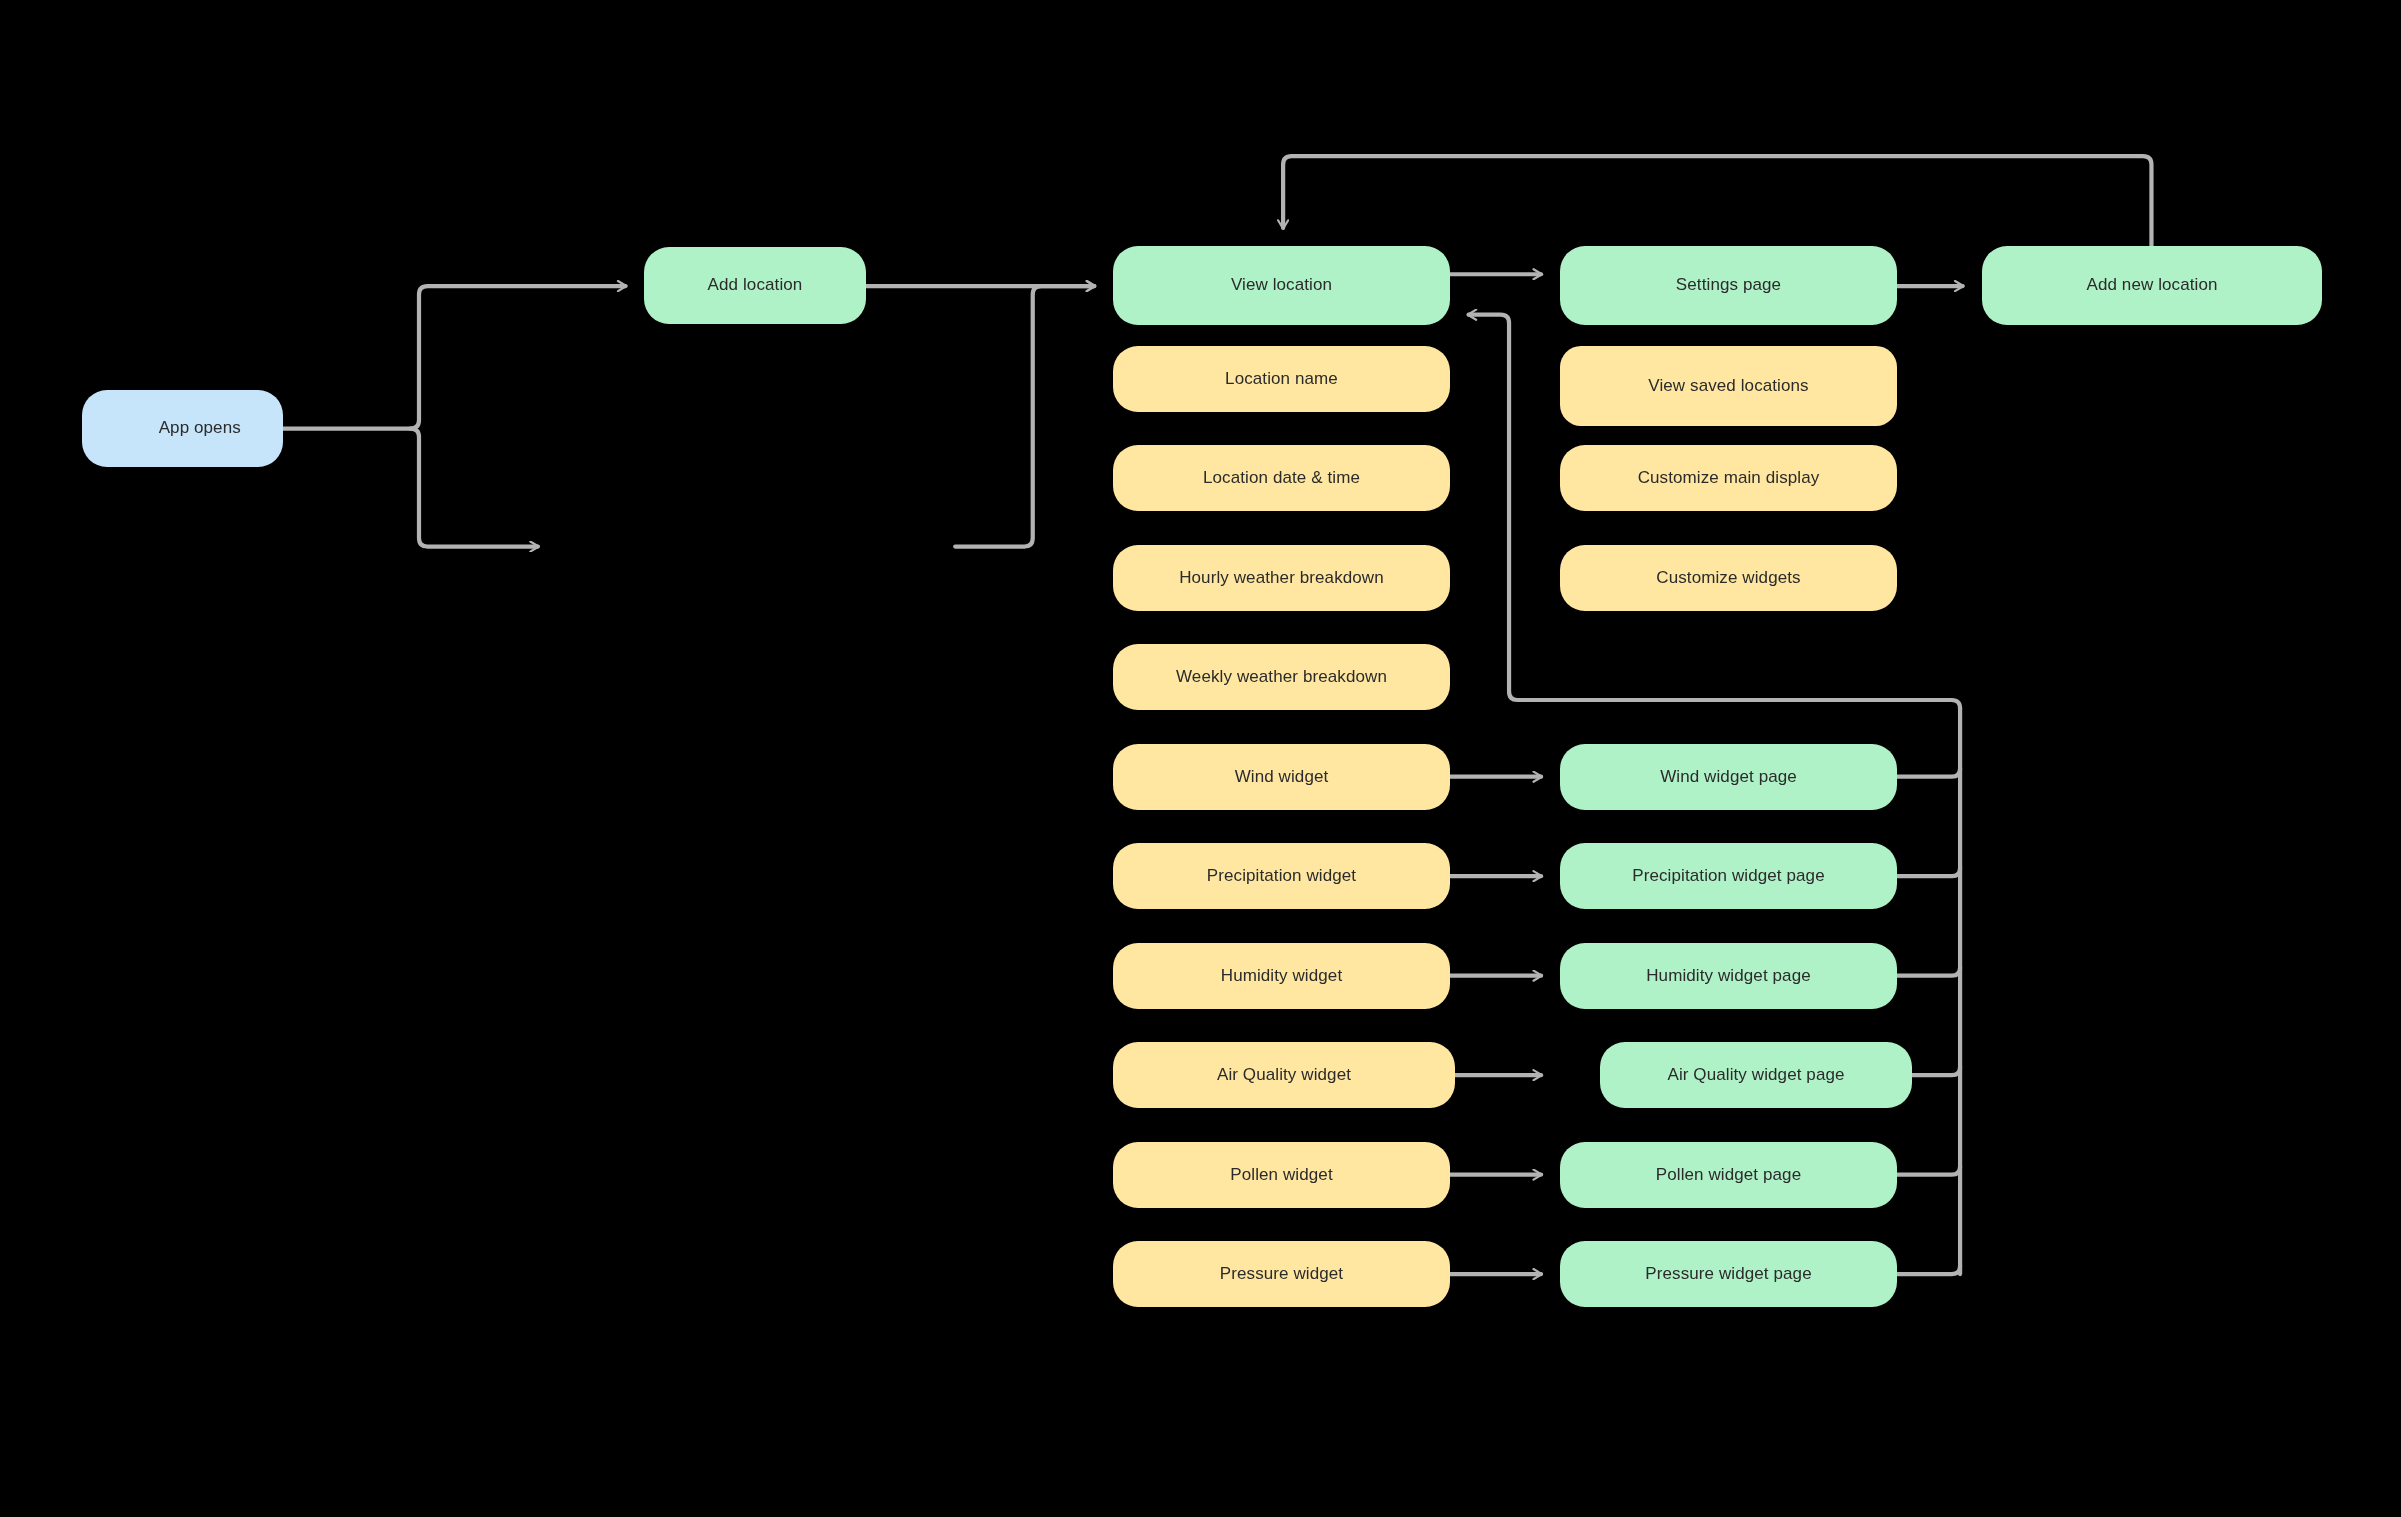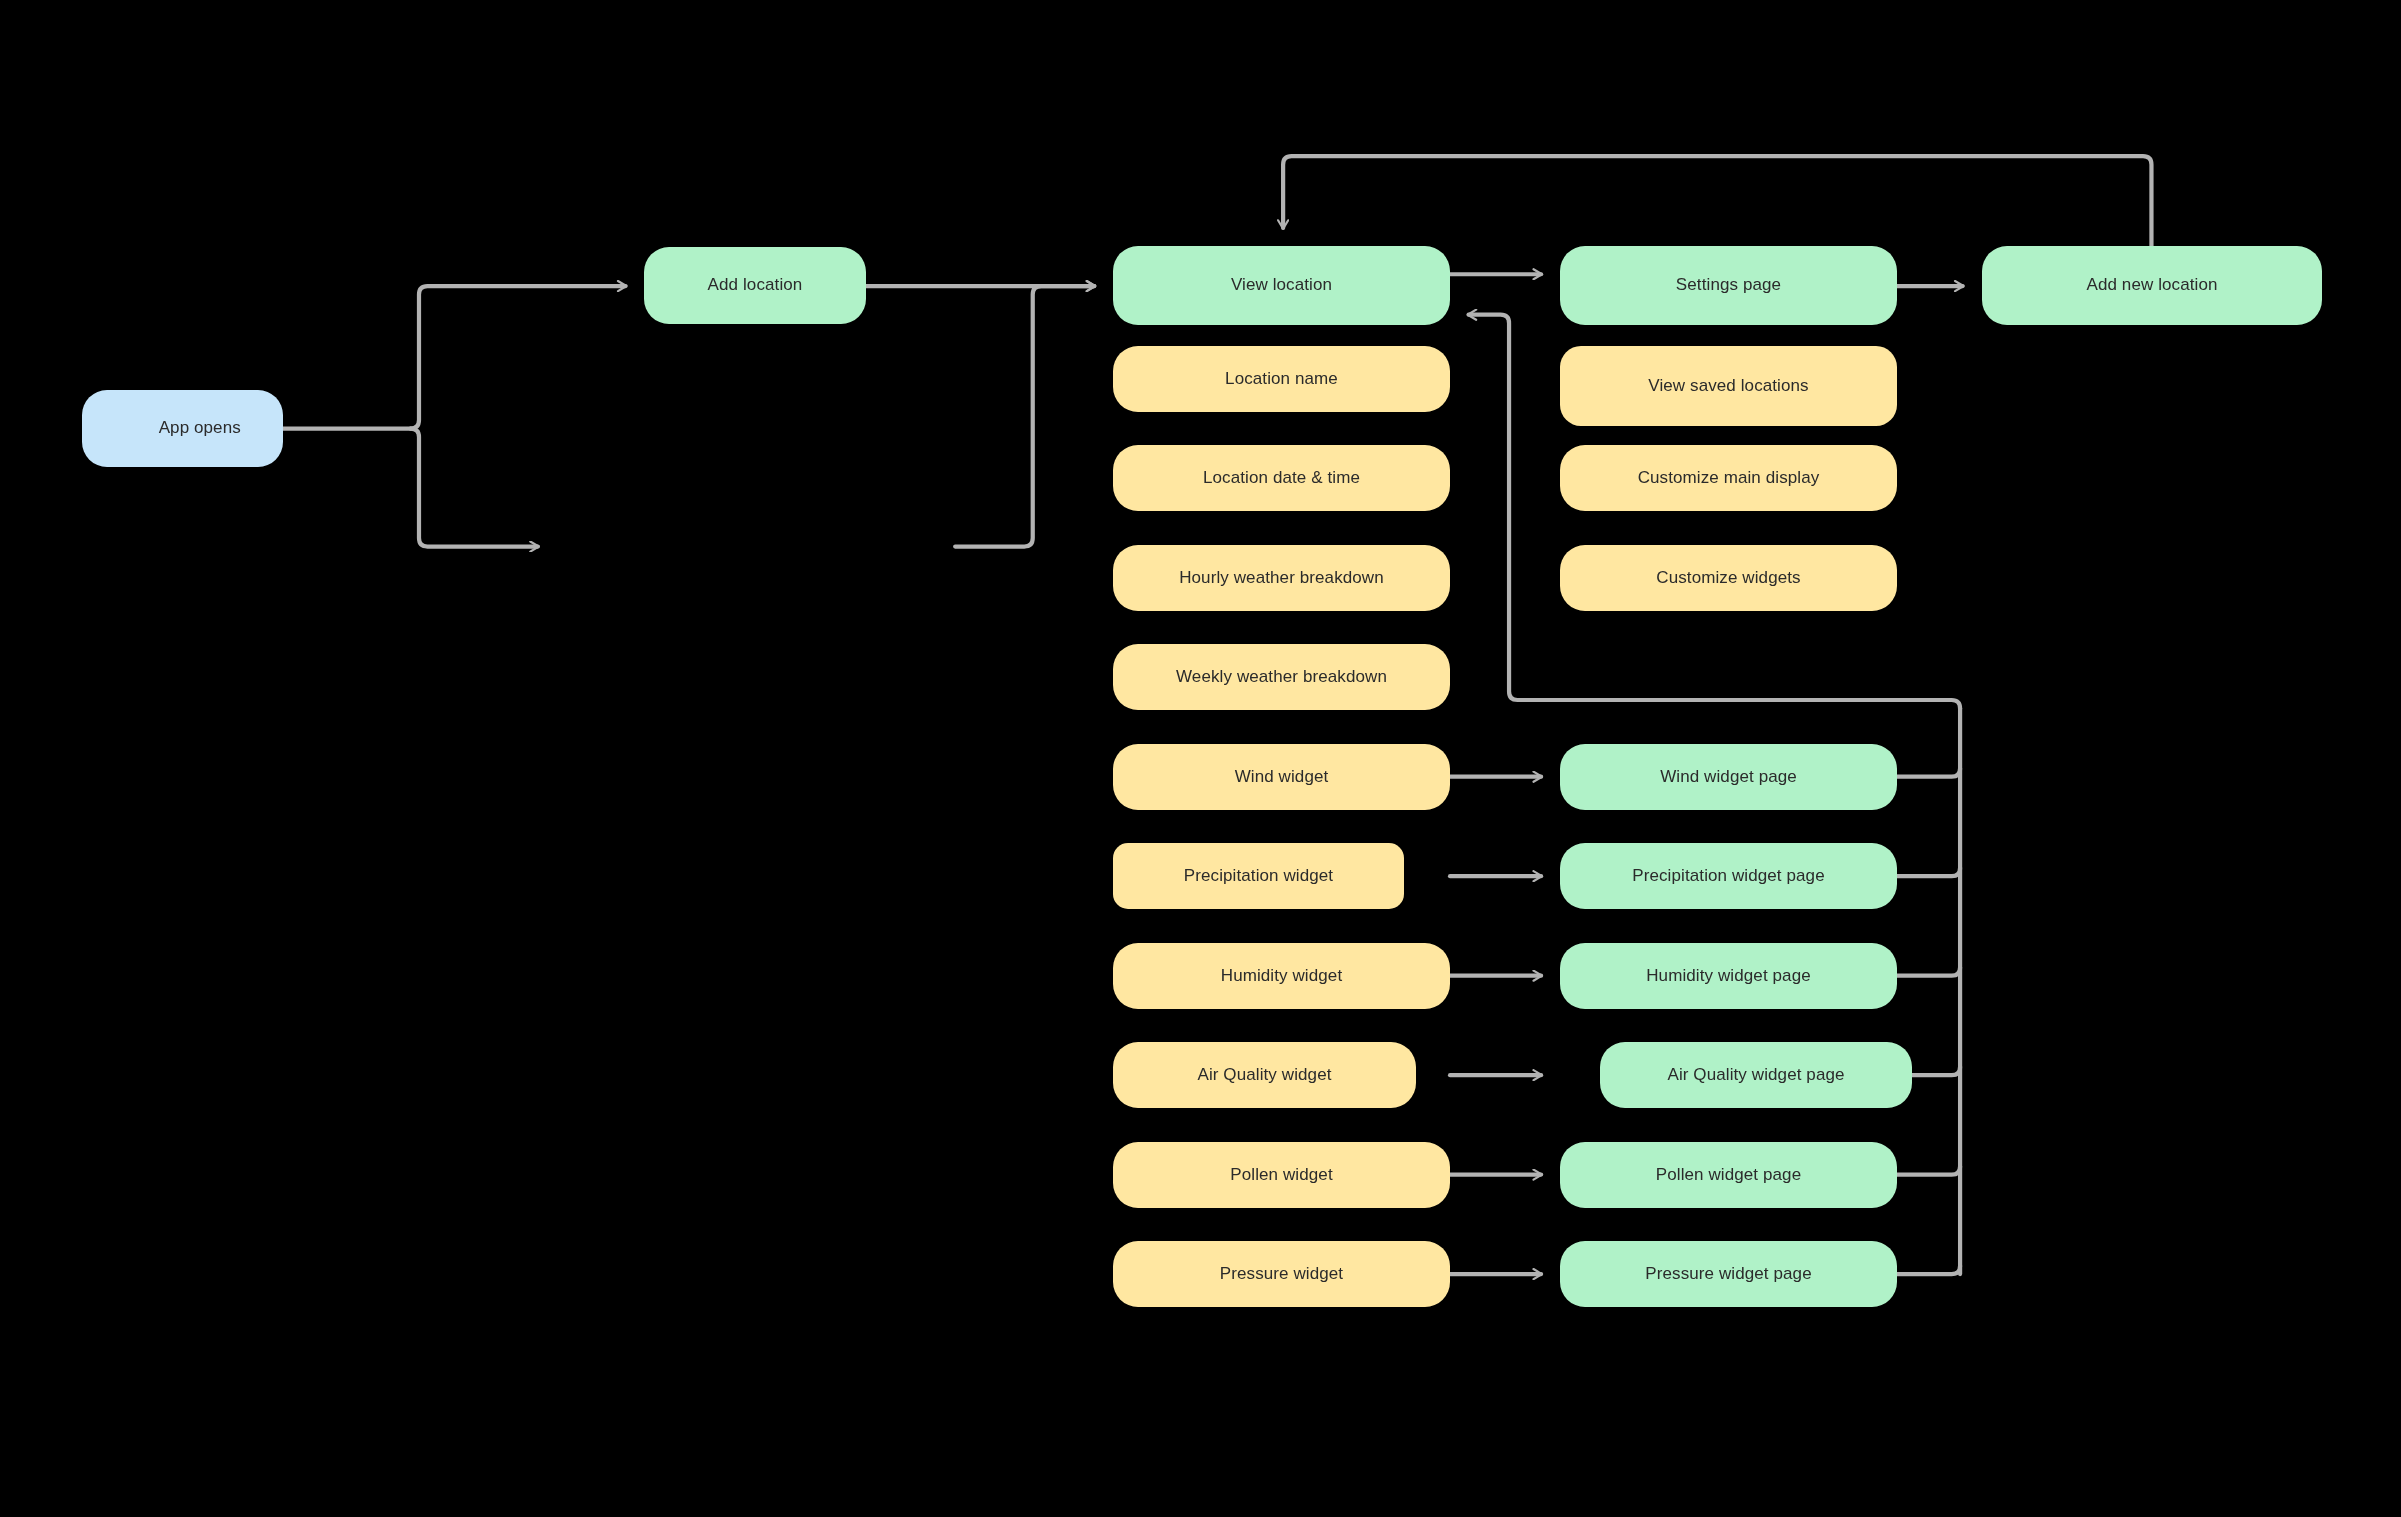--- a/index.html
+++ b/index.html
@@ -120,29 +120,29 @@
   </div>
 
   <div class="node detail" style="left:1113px; top:644px; width:337px; height:66px;">
     <span>Weekly weather breakdown</span>
   </div>
 
   <div class="node detail" style="left:1113px; top:744px; width:337px; height:66px;">
     <span>Wind widget</span>
   </div>
 
-  <div class="node detail" style="left:1113px; top:843px; width:291px; height:66px;border-radius:15px;">
+  <div class="node detail" style="left:1113px; top:843px; width:337px; height:66px;">
     <span>Precipitation widget</span>
   </div>
 
   <div class="node detail" style="left:1113px; top:943px; width:337px; height:66px;">
     <span>Humidity widget</span>
   </div>
 
-  <div class="node detail" style="left:1113px; top:1042px; width:303px; height:66px;justify-content:center;">
+  <div class="node detail" style="left:1113px; top:1042px; width:342px; height:66px;justify-content:center;">
     <span>Air Quality widget</span>
   </div>
 
   <div class="node detail" style="left:1113px; top:1142px; width:337px; height:66px;">
     <span>Pollen widget</span>
   </div>
 
   <div class="node detail" style="left:1113px; top:1241px; width:337px; height:66px;">
     <span>Pressure widget</span>
   </div>

